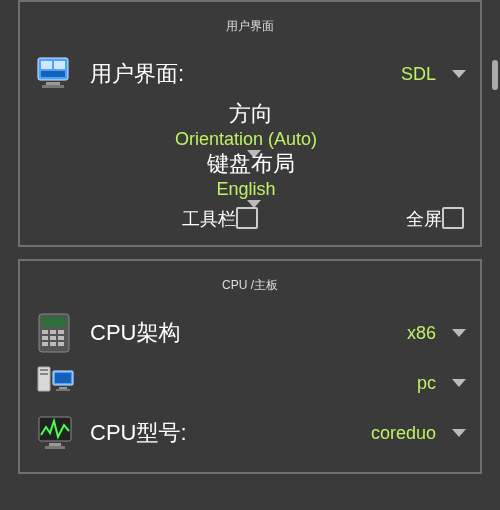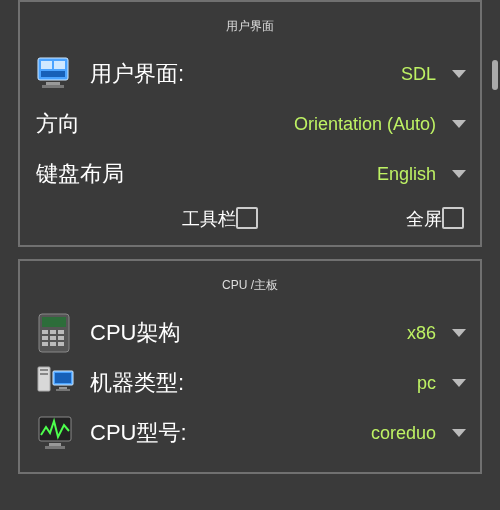--- a/index.html
+++ b/index.html
@@ -8,21 +8,21 @@
   .section { border: 2px solid #707070; margin-top: 0; padding: 10px 14px 14px 14px; }
   .section + .section { margin-top: 12px; }
   .section-title { text-align: center; font-size: 12px; color: #ddd; padding: 6px 0 14px 0; }
   .row { display: flex; align-items: center; height: 50px; }
   .row .icon { width: 44px; height: 44px; margin-right: 12px; display: flex; align-items: center; justify-content: center; }
   .row .icon svg { display: block; }
   .row .label { flex: 0 0 auto; font-size: 22px; color: #fff; }
   .row .spacer { flex: 1 1 auto; }
   .row .value { font-size: 18px; color: #bef264; margin-right: 10px; }
   .row .chev { width: 0; height: 0; border-left: 7px solid transparent; border-right: 7px solid transparent; border-top: 8px solid #bbb; margin-left: 6px; }
-  .row.noicon { padding-left: 2px; }
+  .row.noicon { padding-left: 2px; flex-direction: column; }
   .checkrow { display: flex; align-items: center; justify-content: flex-end; gap: 14px; margin-top: 8px; padding-right: 2px; }
   .checkitem { display: flex; }
   .checkitem .clabel { font-size: 18px; color: #fff; }
   .checkbox { width: 22px; height: 22px; border: 2px solid #ccc; border-radius: 2px; background: transparent; }
   .sep { width: 120px; } 
   .scroll-hint { position: absolute; right: 2px; top: 60px; width: 6px; height: 30px; background: #aaa; border-radius: 3px; }
 </style>
 </head>
 <body>
 
@@ -108,21 +108,20 @@
         <svg width="40" height="40" viewBox="0 0 40 40">
           <rect x="2" y="4" width="12" height="24" rx="1" fill="#d8d8d8" stroke="#aaa"></rect>
           <rect x="4" y="6" width="8" height="2" fill="#888"></rect>
             <rect x="4" y="10" width="8" height="2" fill="#888"></rect>
           <rect x="17" y="8" width="20" height="14" rx="1" fill="#4aa3ff" stroke="#cfe8ff"></rect>
           <rect x="19" y="10" width="16" height="10" fill="#1760b8"></rect>
           <rect x="23" y="24" width="8" height="2" fill="#999"></rect>
           <rect x="20" y="26" width="14" height="2" fill="#777"></rect>
         </svg>
       </span>
-      <span class="label">机器类型:</span>
       <span class="spacer"></span>
       <span class="value">pc</span>
       <span class="chev"></span>
     </div>
 
     <div class="row">
       <span class="icon">
         <svg width="40" height="40" viewBox="0 0 40 40">
           <rect x="3" y="4" width="32" height="24" rx="2" fill="#222" stroke="#888"></rect>
           <polyline points="5,22 10,14 14,20 18,8 22,24 28,12 33,18" fill="none" stroke="#4dff4d" stroke-width="2"></polyline>

